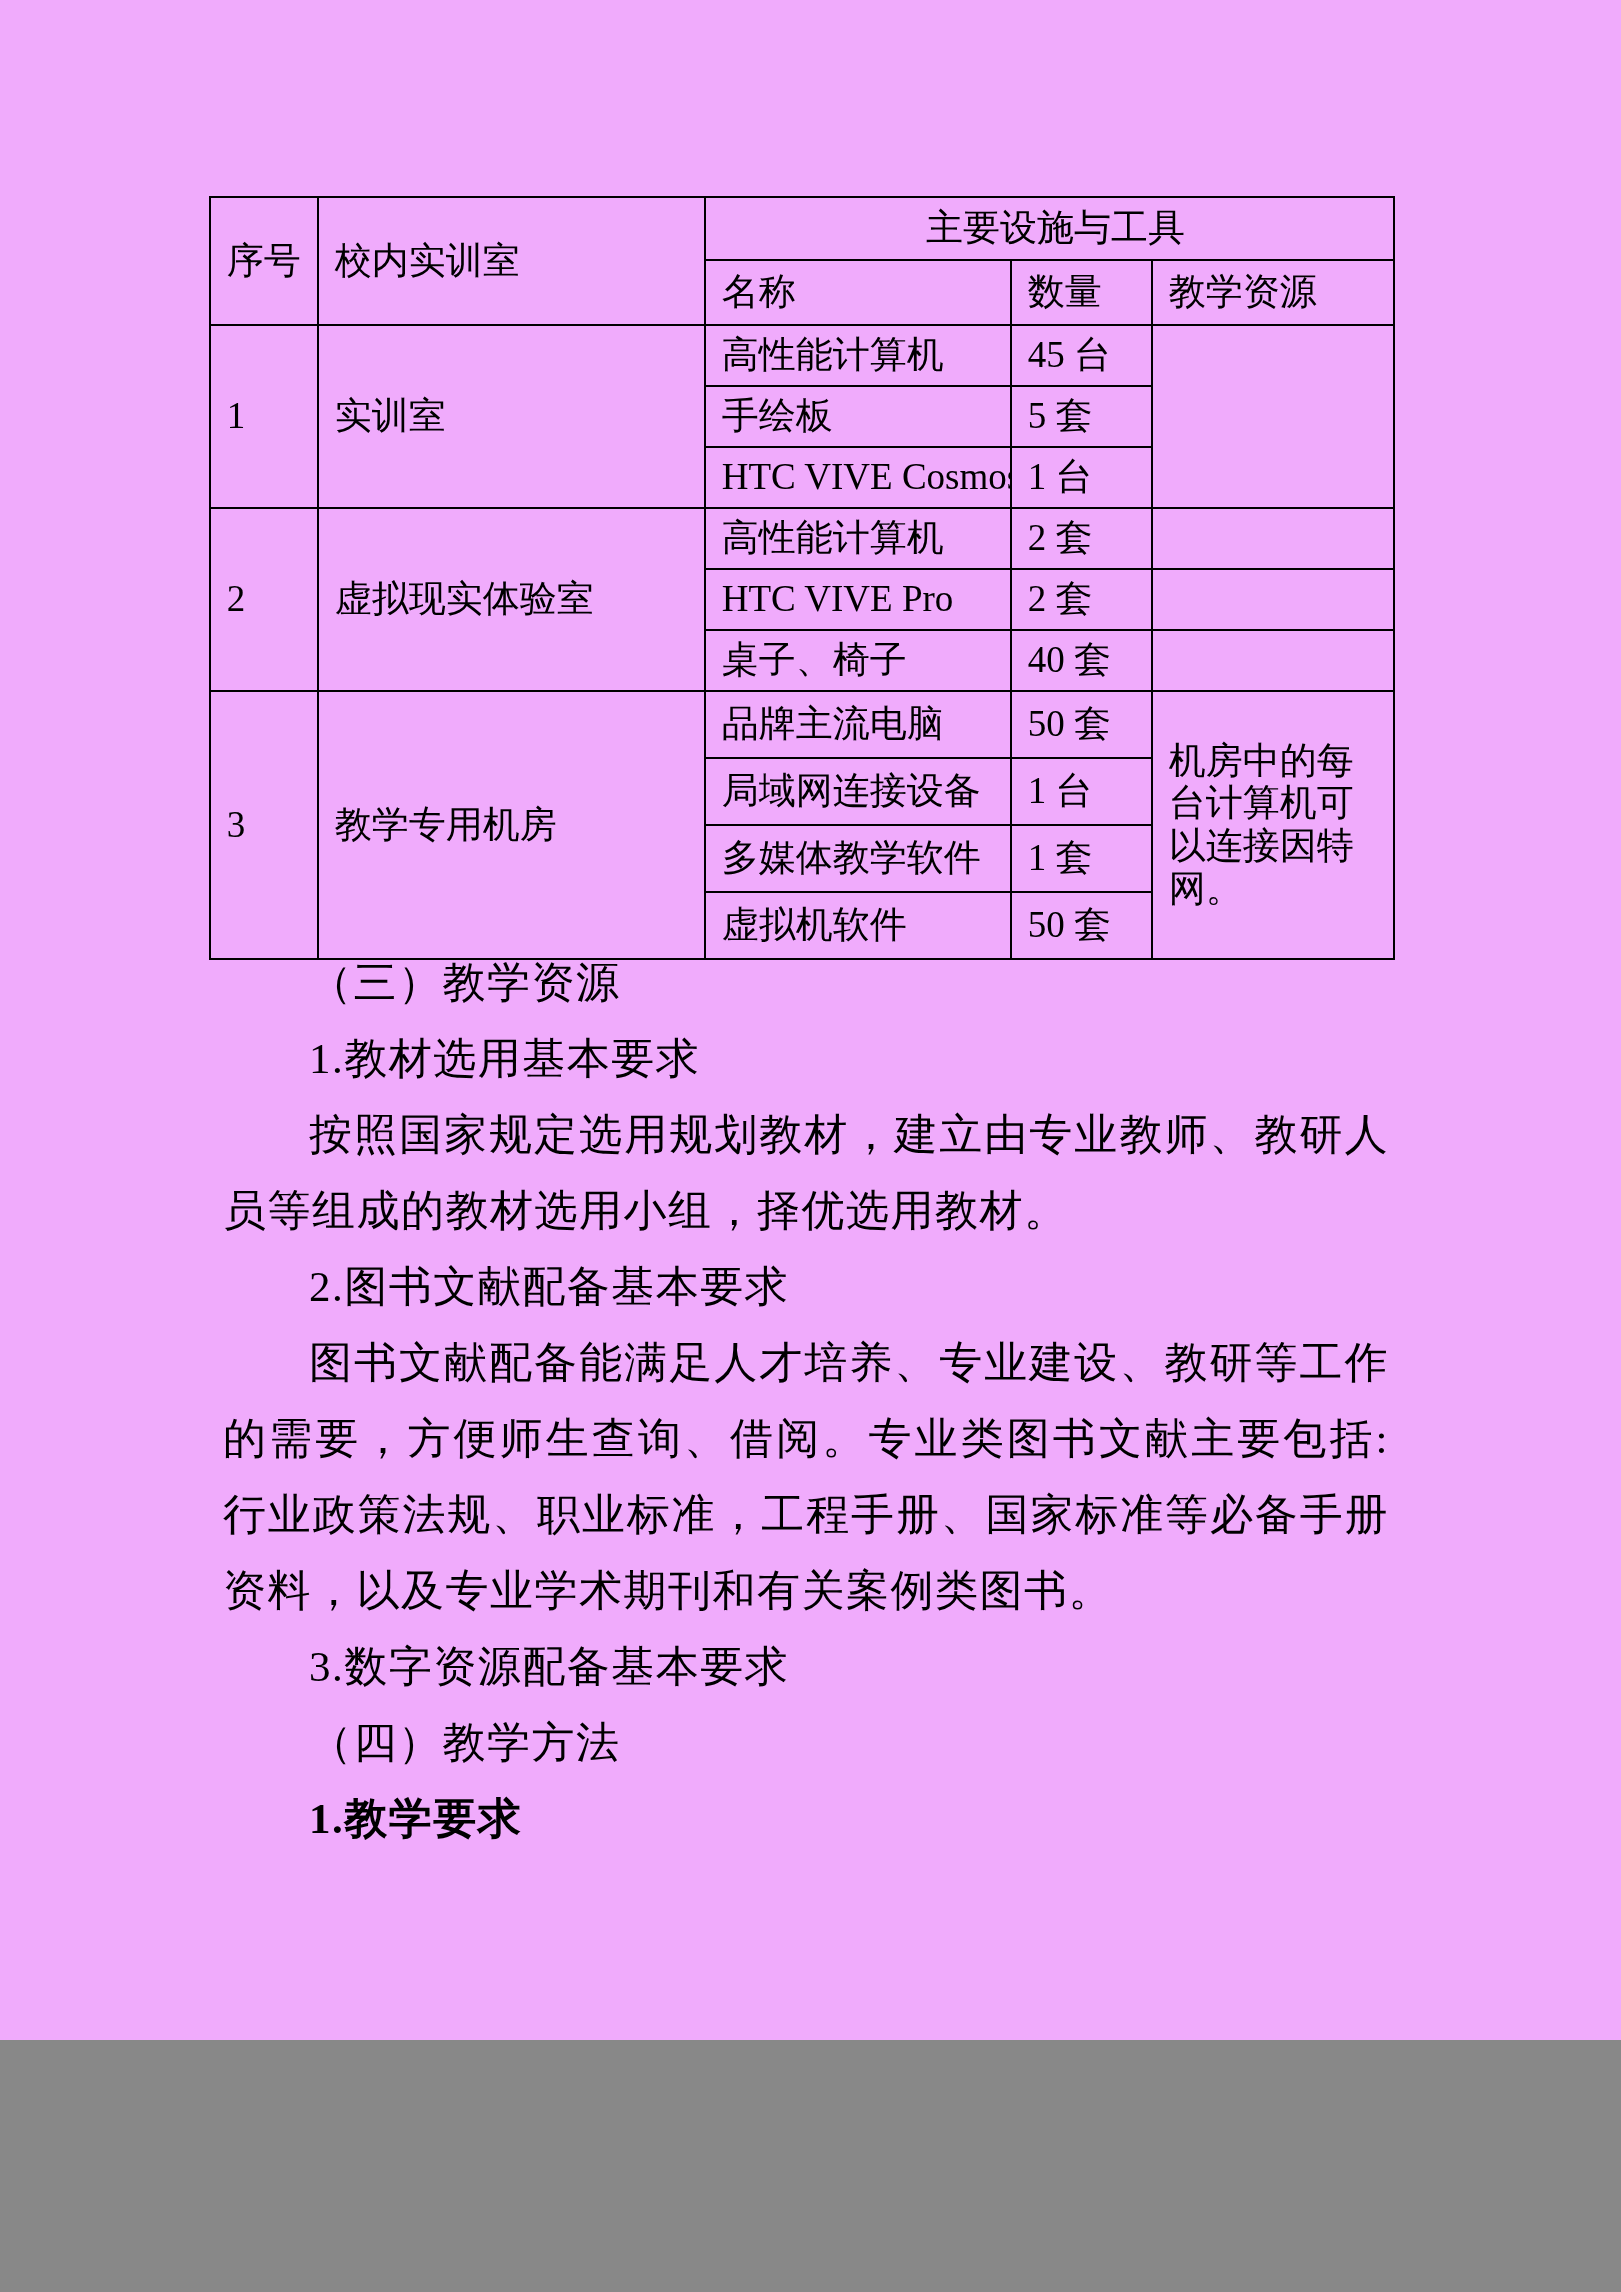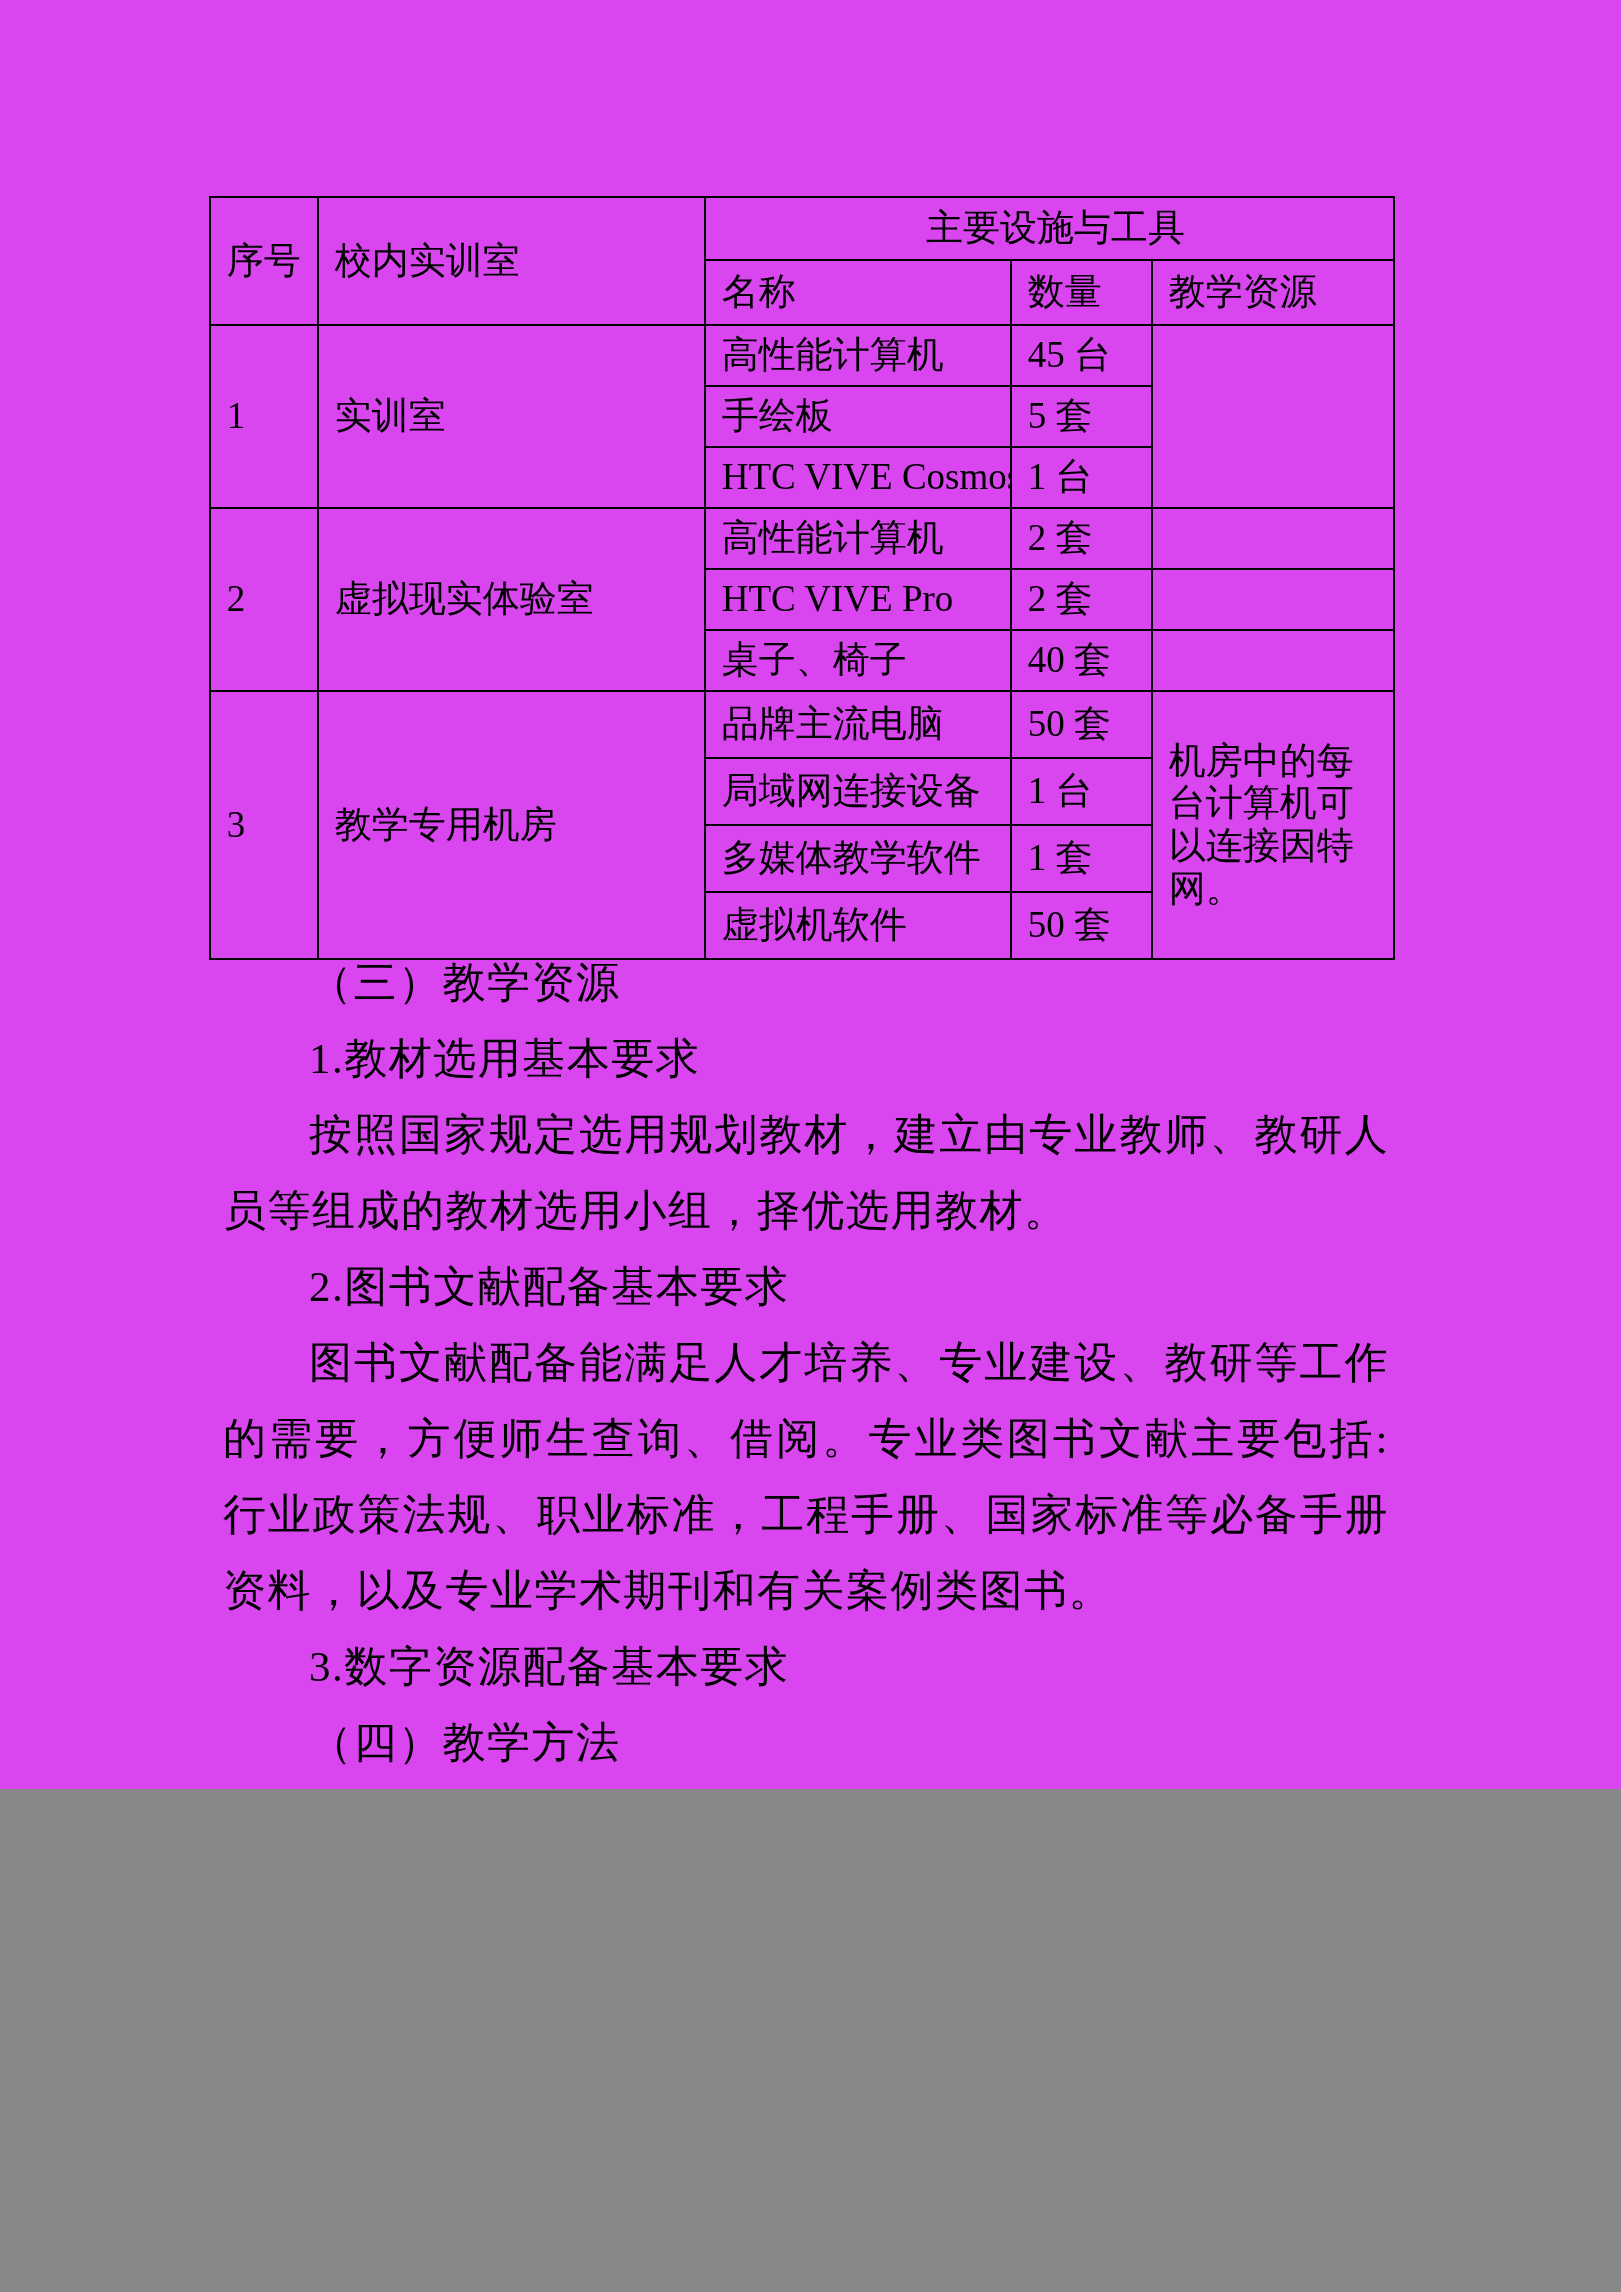--- a/index.html
+++ b/index.html
@@ -1,20 +1,20 @@
 <!DOCTYPE html>
 <html><head>
 <meta charset="utf-8">
 <style>
   html, body { margin: 0; padding: 0; background: #888; }
   .page {
     position: relative;
     width: 1621px;
-    height: 1789px;
-    background: #d946ef;
+    height: 2040px;
+    background: #f0abfc;
     font-family: "Liberation Serif", "DejaVu Serif", serif;
     color: #000000;
     overflow: hidden;
   }
 
   
   table.fac {
     position: absolute;
     left: 209px;
     top: 196px;

